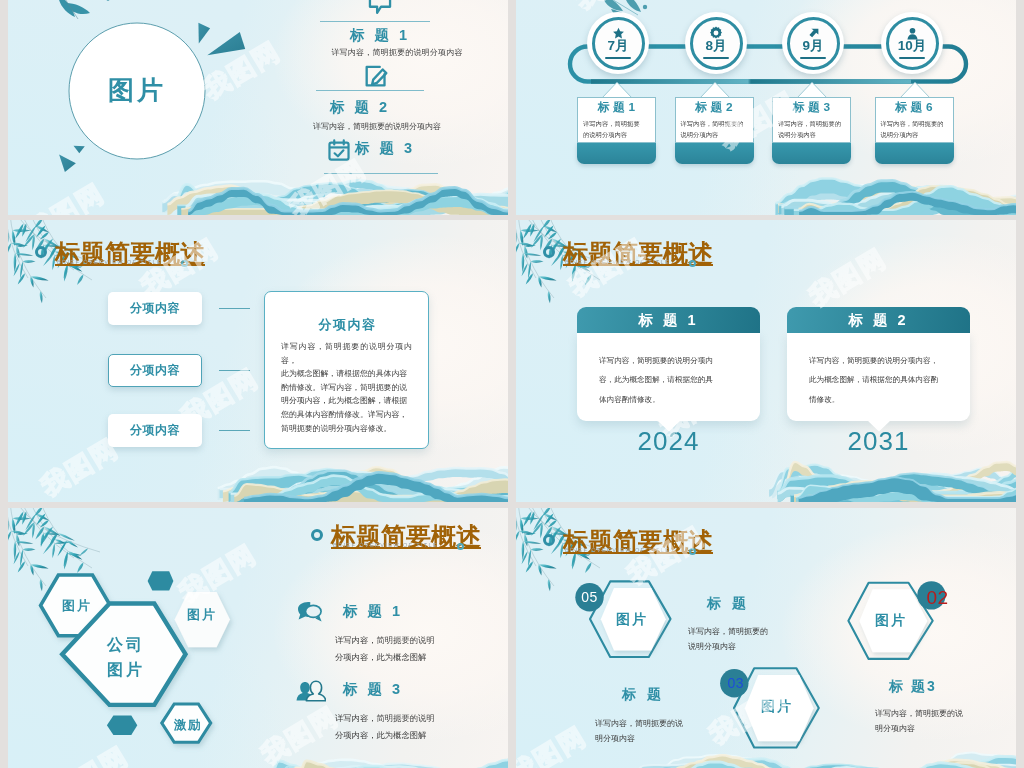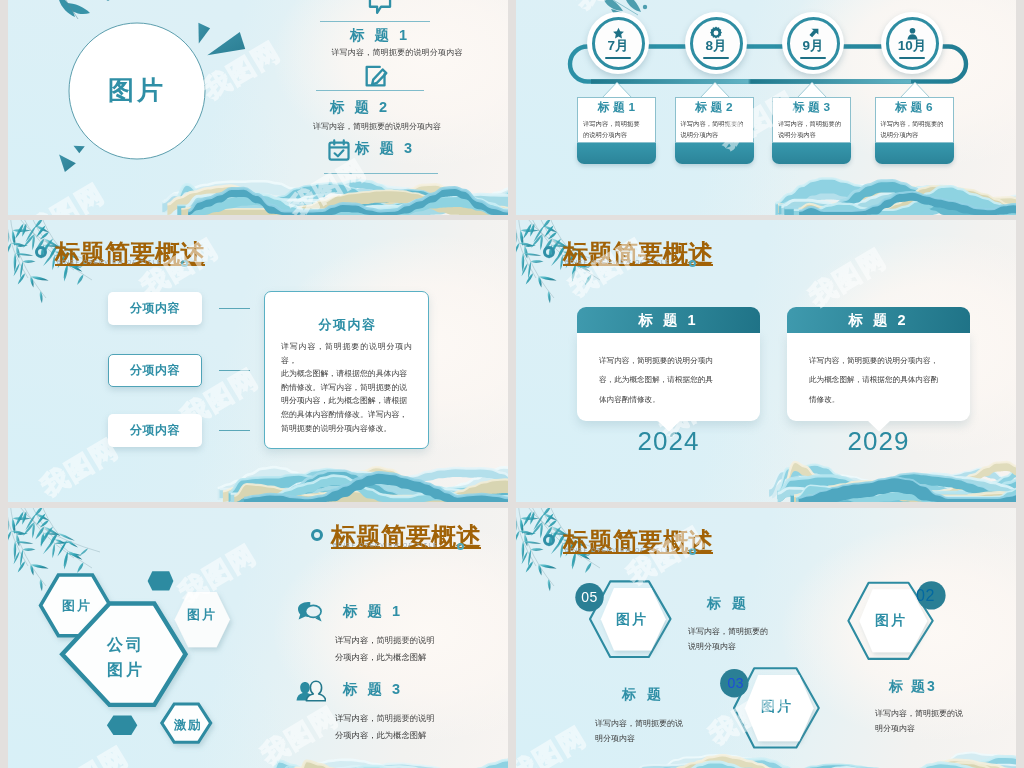--- a/index.html
+++ b/index.html
@@ -520,21 +520,21 @@
           <div class="yr">2024</div>
         </div>
         <div class="s4card" style="left: 271px; top: 87px;">
           <div class="bot"></div>
           <svg class="s4tail" width="24" height="12" viewBox="0 0 24 12">
             <path d="M0 0 L24 0 L12 11.5 Z" fill="#ffffff"></path>
           </svg>
           <div class="top"></div>
           <div class="t">标 题 2</div>
           <div class="b">详写内容，简明扼要的说明分项内容，<br>此为概念图解，请根据您的具体内容酌<br>情修改。</div>
-          <div class="yr">2029</div>
+          <div class="yr">2031</div>
         </div>
       </div>
 
     <svg class="svgfull" viewBox="0 0 500 282" preserveAspectRatio="none">
         <g class="wave">
           <path d="M255.9 268.0 C260.8 268.0 260.8 260.7 265.8 260.7 C271.0 260.7 271.0 255.5 276.2 255.5 C282.8 255.5 282.8 251.7 289.4 251.7 C295.1 251.7 295.1 251.2 300.7 251.2 C307.2 251.2 307.2 253.7 313.7 253.7 C320.2 253.7 320.2 255.3 326.7 255.3 C332.2 255.3 332.2 257.0 337.7 257.0 C343.4 257.0 343.4 259.8 349.1 259.8 C354.3 259.8 354.3 263.2 359.4 263.2 C365.0 263.2 365.0 267.2 370.5 267.2 C375.1 267.2 375.1 268.0 379.8 268.0 C386.4 268.0 386.4 266.9 392.9 266.9 C398.9 266.9 398.9 263.4 404.8 263.4 C411.6 263.4 411.6 260.8 418.4 260.8 C425.3 260.8 425.3 260.7 432.2 260.7 C439.2 260.7 439.2 263.2 446.2 263.2 C451.1 263.2 451.1 266.1 456.1 266.1 C461.9 266.1 461.9 268.0 467.7 268.0 C473.6 268.0 473.6 268.0 479.6 268.0 C484.3 268.0 484.3 265.9 489.1 265.9 C493.8 265.9 493.8 262.6 498.5 262.6 C504.2 262.6 504.2 259.1 509.9 259.1 C514.7 259.1 514.7 256.8 519.5 256.8 L519.5 267.0 C514.7 267.0 514.7 269.2 509.9 269.2 C504.2 269.2 504.2 272.8 498.5 272.8 C493.8 272.8 493.8 276.1 489.1 276.1 C484.3 276.1 484.3 278.2 479.6 278.2 C473.6 278.2 473.6 278.2 467.7 278.2 C461.9 278.2 461.9 276.3 456.1 276.3 C451.1 276.3 451.1 273.4 446.2 273.4 C439.2 273.4 439.2 270.9 432.2 270.9 C425.3 270.9 425.3 271.0 418.4 271.0 C411.6 271.0 411.6 273.5 404.8 273.5 C398.9 273.5 398.9 277.1 392.9 277.1 C386.4 277.1 386.4 278.2 379.8 278.2 C375.1 278.2 375.1 277.3 370.5 277.3 C365.0 277.3 365.0 273.3 359.4 273.3 C354.3 273.3 354.3 270.0 349.1 270.0 C343.4 270.0 343.4 267.2 337.7 267.2 C332.2 267.2 332.2 265.5 326.7 265.5 C320.2 265.5 320.2 263.8 313.7 263.8 C307.2 263.8 307.2 261.4 300.7 261.4 C295.1 261.4 295.1 261.8 289.4 261.8 C282.8 261.8 282.8 265.7 276.2 265.7 C271.0 265.7 271.0 270.9 265.8 270.9 C260.8 270.9 260.8 278.2 255.9 278.2 Z" fill="#d4ecf2"></path>
           <path d="M255.9 268.0 C260.8 268.0 260.8 260.7 265.8 260.7 C271.0 260.7 271.0 255.5 276.2 255.5 C282.8 255.5 282.8 251.7 289.4 251.7 C295.1 251.7 295.1 251.2 300.7 251.2 C307.2 251.2 307.2 253.7 313.7 253.7 C320.2 253.7 320.2 255.3 326.7 255.3 C332.2 255.3 332.2 257.0 337.7 257.0 C343.4 257.0 343.4 259.8 349.1 259.8 C354.3 259.8 354.3 263.2 359.4 263.2 C365.0 263.2 365.0 267.2 370.5 267.2 C375.1 267.2 375.1 268.0 379.8 268.0 C386.4 268.0 386.4 266.9 392.9 266.9 C398.9 266.9 398.9 263.4 404.8 263.4 C411.6 263.4 411.6 260.8 418.4 260.8 C425.3 260.8 425.3 260.7 432.2 260.7 C439.2 260.7 439.2 263.2 446.2 263.2 C451.1 263.2 451.1 266.1 456.1 266.1 C461.9 266.1 461.9 268.0 467.7 268.0 C473.6 268.0 473.6 268.0 479.6 268.0 C484.3 268.0 484.3 265.9 489.1 265.9 C493.8 265.9 493.8 262.6 498.5 262.6 C504.2 262.6 504.2 259.1 509.9 259.1 C514.7 259.1 514.7 256.8 519.5 256.8" fill="none" stroke="#eefafc" stroke-width="1.7" opacity="0.9"></path>
           <path d="M253.1 269.1 C259.6 269.1 259.6 251.4 266.1 251.4 C272.8 251.4 272.8 254.1 279.6 254.1 C284.8 254.1 284.8 260.6 290.0 260.6 C295.2 260.6 295.2 268.2 300.5 268.2 C307.6 268.2 307.6 269.1 314.8 269.1 C322.0 269.1 322.0 269.1 329.2 269.1 C335.5 269.1 335.5 269.1 341.9 269.1 C347.9 269.1 347.9 267.7 354.0 267.7 C360.1 267.7 360.1 263.4 366.3 263.4 C371.7 263.4 371.7 262.4 377.1 262.4 C381.9 262.4 381.9 264.2 386.7 264.2 C394.0 264.2 394.0 268.8 401.4 268.8 C407.7 268.8 407.7 262.8 414.0 262.8 C420.4 262.8 420.4 257.7 426.8 257.7 C434.3 257.7 434.3 253.9 441.8 253.9 C446.4 253.9 446.4 251.5 451.0 251.5 C458.2 251.5 458.2 248.1 465.4 248.1 C471.1 248.1 471.1 250.9 476.7 250.9 C481.7 250.9 481.7 257.3 486.6 257.3 C493.1 257.3 493.1 266.9 499.6 266.9 C506.4 266.9 506.4 269.1 513.2 269.1 C520.4 269.1 520.4 269.1 527.6 269.1 L527.6 276.7 C520.4 276.7 520.4 276.7 513.2 276.7 C506.4 276.7 506.4 274.5 499.6 274.5 C493.1 274.5 493.1 264.9 486.6 264.9 C481.7 264.9 481.7 258.5 476.7 258.5 C471.1 258.5 471.1 255.7 465.4 255.7 C458.2 255.7 458.2 259.1 451.0 259.1 C446.4 259.1 446.4 261.5 441.8 261.5 C434.3 261.5 434.3 265.3 426.8 265.3 C420.4 265.3 420.4 270.4 414.0 270.4 C407.7 270.4 407.7 276.4 401.4 276.4 C394.0 276.4 394.0 271.8 386.7 271.8 C381.9 271.8 381.9 270.0 377.1 270.0 C371.7 270.0 371.7 271.0 366.3 271.0 C360.1 271.0 360.1 275.3 354.0 275.3 C347.9 275.3 347.9 276.7 341.9 276.7 C335.5 276.7 335.5 276.7 329.2 276.7 C322.0 276.7 322.0 276.7 314.8 276.7 C307.6 276.7 307.6 275.8 300.5 275.8 C295.2 275.8 295.2 268.2 290.0 268.2 C284.8 268.2 284.8 261.7 279.6 261.7 C272.8 261.7 272.8 259.0 266.1 259.0 C259.6 259.0 259.6 276.7 253.1 276.7 Z" fill="#b3dfeb"></path>
           <path d="M253.1 269.1 C259.6 269.1 259.6 251.4 266.1 251.4 C272.8 251.4 272.8 254.1 279.6 254.1 C284.8 254.1 284.8 260.6 290.0 260.6 C295.2 260.6 295.2 268.2 300.5 268.2 C307.6 268.2 307.6 269.1 314.8 269.1 C322.0 269.1 322.0 269.1 329.2 269.1 C335.5 269.1 335.5 269.1 341.9 269.1 C347.9 269.1 347.9 267.7 354.0 267.7 C360.1 267.7 360.1 263.4 366.3 263.4 C371.7 263.4 371.7 262.4 377.1 262.4 C381.9 262.4 381.9 264.2 386.7 264.2 C394.0 264.2 394.0 268.8 401.4 268.8 C407.7 268.8 407.7 262.8 414.0 262.8 C420.4 262.8 420.4 257.7 426.8 257.7 C434.3 257.7 434.3 253.9 441.8 253.9 C446.4 253.9 446.4 251.5 451.0 251.5 C458.2 251.5 458.2 248.1 465.4 248.1 C471.1 248.1 471.1 250.9 476.7 250.9 C481.7 250.9 481.7 257.3 486.6 257.3 C493.1 257.3 493.1 266.9 499.6 266.9 C506.4 266.9 506.4 269.1 513.2 269.1 C520.4 269.1 520.4 269.1 527.6 269.1" fill="none" stroke="#e3f4f8" stroke-width="1.5" opacity="0.9"></path>
           <path d="M261.3 270.2 C266.5 270.2 266.5 248.4 271.8 248.4 C278.3 248.4 278.3 246.9 284.7 246.9 C291.8 246.9 291.8 244.6 298.9 244.6 C304.6 244.6 304.6 247.5 310.3 247.5 C315.9 247.5 315.9 254.7 321.5 254.7 C327.9 254.7 327.9 266.3 334.4 266.3 C340.3 266.3 340.3 270.2 346.3 270.2 C353.4 270.2 353.4 270.2 360.4 270.2 C366.7 270.2 366.7 270.2 372.9 270.2 C378.1 270.2 378.1 270.2 383.4 270.2 C388.8 270.2 388.8 267.1 394.1 267.1 C399.7 267.1 399.7 264.0 405.2 264.0 C410.0 264.0 410.0 263.4 414.7 263.4 C420.4 263.4 420.4 265.6 426.1 265.6 C430.9 265.6 430.9 269.1 435.7 269.1 C442.2 269.1 442.2 270.2 448.7 270.2 C453.6 270.2 453.6 270.2 458.5 270.2 C463.6 270.2 463.6 267.7 468.7 267.7 C474.1 267.7 474.1 261.7 479.6 261.7 C484.8 261.7 484.8 256.5 490.1 256.5 C495.5 256.5 495.5 248.2 501.0 248.2 C506.2 248.2 506.2 242.8 511.5 242.8 C517.8 242.8 517.8 241.7 524.0 241.7 L524.0 250.6 C517.8 250.6 517.8 251.8 511.5 251.8 C506.2 251.8 506.2 257.2 501.0 257.2 C495.5 257.2 495.5 265.4 490.1 265.4 C484.8 265.4 484.8 270.6 479.6 270.6 C474.1 270.6 474.1 276.6 468.7 276.6 C463.6 276.6 463.6 279.2 458.5 279.2 C453.6 279.2 453.6 279.2 448.7 279.2 C442.2 279.2 442.2 278.0 435.7 278.0 C430.9 278.0 430.9 274.5 426.1 274.5 C420.4 274.5 420.4 272.4 414.7 272.4 C410.0 272.4 410.0 272.9 405.2 272.9 C399.7 272.9 399.7 276.0 394.1 276.0 C388.8 276.0 388.8 279.2 383.4 279.2 C378.1 279.2 378.1 279.2 372.9 279.2 C366.7 279.2 366.7 279.2 360.4 279.2 C353.4 279.2 353.4 279.2 346.3 279.2 C340.3 279.2 340.3 275.2 334.4 275.2 C327.9 275.2 327.9 263.6 321.5 263.6 C315.9 263.6 315.9 256.5 310.3 256.5 C304.6 256.5 304.6 253.6 298.9 253.6 C291.8 253.6 291.8 255.8 284.7 255.8 C278.3 255.8 278.3 257.3 271.8 257.3 C266.5 257.3 266.5 279.2 261.3 279.2 Z" fill="#8fd2e2"></path>
@@ -809,21 +809,21 @@
         </g>
       <g>
           <circle cx="415.4" cy="87.4" r="14.2" fill="#2a7f95"></circle>
         </g>
       <g>
           <circle cx="218.3" cy="175.2" r="14.2" fill="#2a7f95"></circle>
         </g>
     </svg>
 
     <div style="position:absolute;left:56px;top:81px;width:35px;text-align:center;font-size:14px;color:#fff;letter-spacing:.5px;">05</div>
-    <div style="position:absolute;left:392px;top:79px;width:35px;text-align:center;font-size:16px;color:#0369a1;letter-spacing:.5px;">02</div>
+    <div style="position:absolute;left:404px;top:79px;width:35px;text-align:center;font-size:19px;color:#b91c1c;letter-spacing:.5px;">02</div>
     <div style="position:absolute;left:193px;top:167px;width:35px;text-align:right;font-size:14px;color:#1d4ed8;letter-spacing:.5px;">03</div>
 
     <div style="position:absolute;left:88px;top:103px;width:56px;text-align:center;font-size:14px;font-weight:bold;color:#2f8fa6;letter-spacing:2px;">图片</div>
     <div style="position:absolute;left:347px;top:104px;width:56px;text-align:center;font-size:14px;font-weight:bold;color:#2f8fa6;letter-spacing:2px;">图片</div>
     <div style="position:absolute;left:233px;top:190px;width:56px;text-align:center;font-size:14px;font-weight:bold;color:#2f8fa6;letter-spacing:2px;">图片</div>
 
     <div>
       <div style="position:absolute;left:191px;top:87px;font-size:14px;font-weight:bold;color:#2f8fa6;letter-spacing:3.5px;">标 题</div>
       <div style="position:absolute;left:172px;top:116px;font-size:8px;color:#3a3a3a;line-height:1.92;">详写内容，简明扼要的<br>说明分项内容</div>
     </div>

